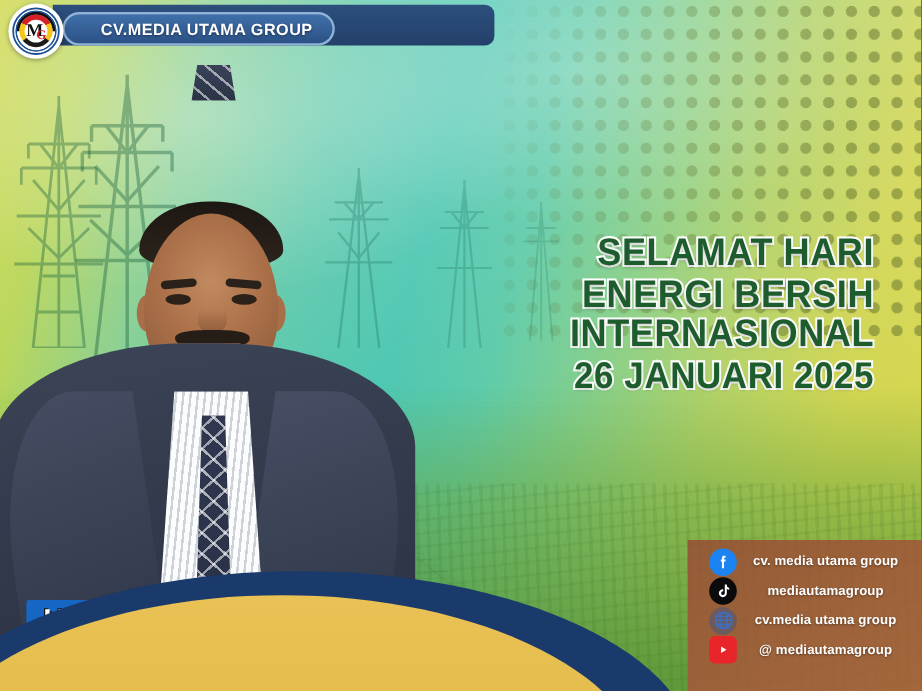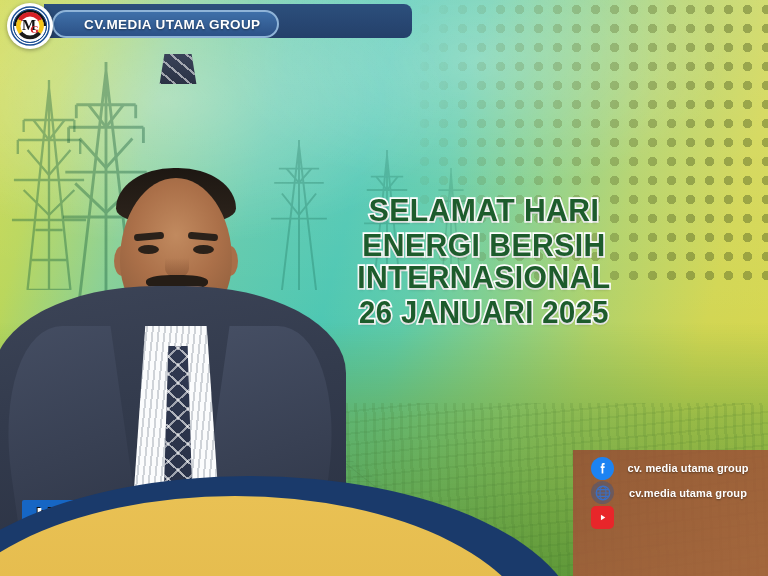--- a/index.html
+++ b/index.html
@@ -157,21 +157,21 @@
     position:absolute; left:7px; top:3px; width:46px; height:46px;
     border-radius:50%; background:#fff;
     box-shadow:0 1px 4px rgba(0,0,0,.35);
     display:flex; align-items:center; justify-content:center;
   }
   .logo svg{ display:block; }
 
   
   .headline{
     position:absolute; right:24px; top:194px; width:520px;
-    text-align:center; line-height:1.02;
+    text-align:right; line-height:1.02;
   }
   .headline div{
     color:#1d5c2c; font-weight:bold; letter-spacing:.5px;
     font-family:"Liberation Sans", sans-serif;
     transform:scaleX(.94); transform-origin:center;
     -webkit-text-stroke:3.5px #ffffff;
     paint-order:stroke fill;
     text-shadow:0 2px 3px rgba(0,0,0,.18);
   }
   .hl1{ font-size:32px; }
@@ -351,35 +351,44 @@
     <div class="srow">
       <span class="sicon ic-fb">
         <svg width="15" height="15" viewBox="0 0 24 24">
             <path fill="#fff" d="M15.5 8.3h-2.2V6.9c0-.6.4-.8.7-.8h1.4V3.3h-2c-2.3 0-2.8 1.7-2.8 2.8v2.2H9.1v2.9h1.5V20h2.7v-8.8h2l.2-2.9z"></path>
           </svg>
       </span>
       <span class="slabel">cv. media utama group</span>
     </div>
 
 
+    <div class="srow">
+      <span class="sicon ic-tt">
+        <svg width="14" height="14" viewBox="0 0 24 24">
+            <path fill="#fff" d="M16.6 2h-2.9v12.2a2.6 2.6 0 1 1-2.2-2.6V8.6a5.7 5.7 0 1 0 5.1 5.6V8.3c.9.7 2.1 1.2 3.4 1.2V6.6c-2 0-3.4-1.6-3.4-3.3V2z"></path>
+          </svg>
+      </span>
+      <span class="slabel">mediautamagroup</span>
+    </div>
 
     <div class="srow">
       <span class="sicon ic-web">
         <svg width="18" height="18" viewBox="0 0 24 24">
           <circle cx="12" cy="12" r="9" fill="none" stroke="#3b6fc4" stroke-width="1.8"></circle>
           <ellipse cx="12" cy="12" rx="4" ry="9" fill="none" stroke="#3b6fc4" stroke-width="1.5"></ellipse>
           <path d="M3 12h18M4.5 7.5h15M4.5 16.5h15" stroke="#3b6fc4" stroke-width="1.5"></path>
         </svg>
       </span>
       <span class="slabel">cv.media utama group</span>
     </div>
 
     <div class="srow">
       <span class="sicon ic-yt">
         <svg width="15" height="11" viewBox="0 0 24 17">
             <path fill="#fff" d="M9.5 4.2v8.6l7-4.3z"></path>
           </svg>
       </span>
+      <span class="slabel">@ mediautamagroup</span>
     </div>
 
   </div>
 
 </div>
 
 </body></html>

